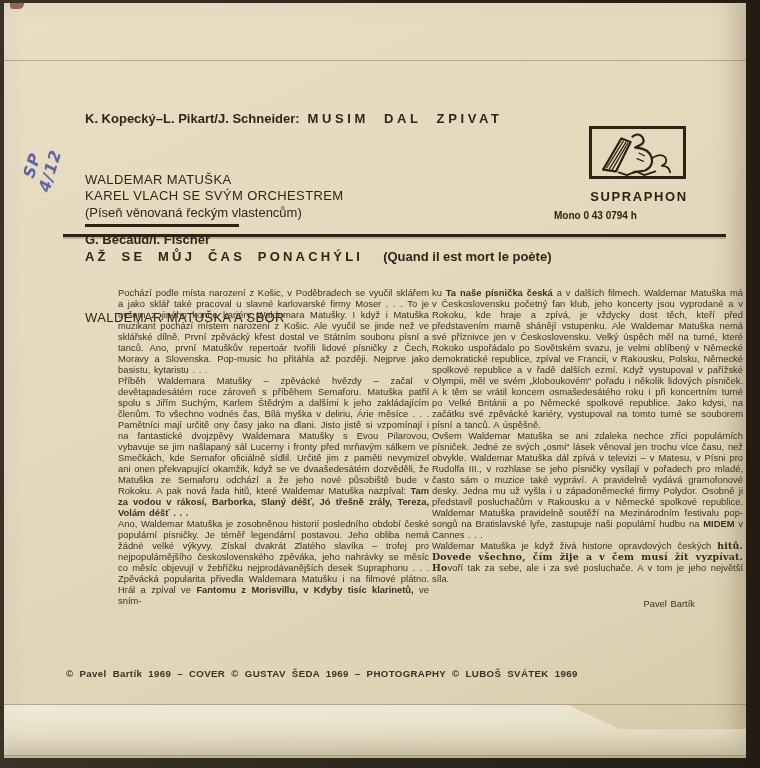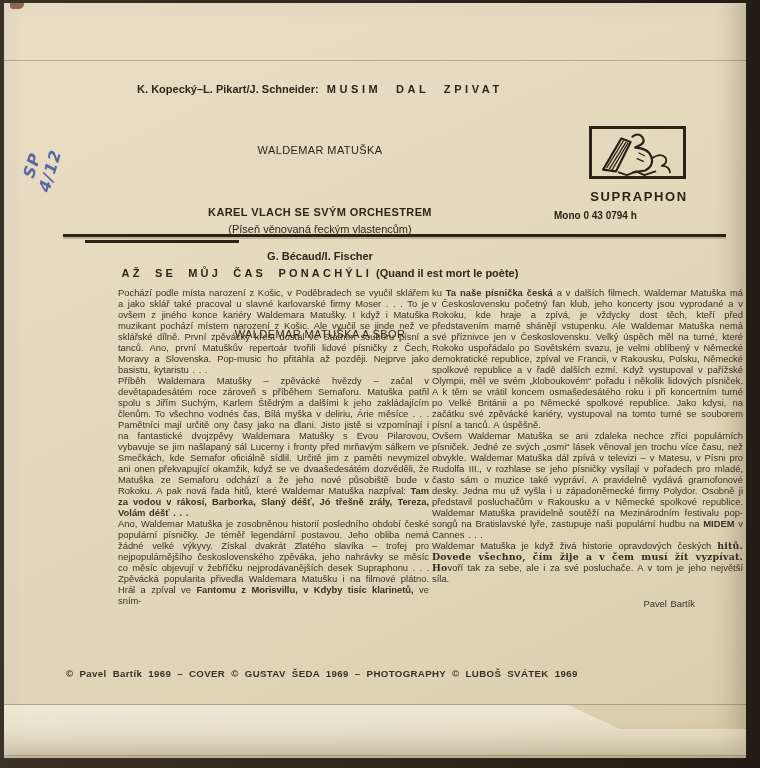--- a/index.html
+++ b/index.html
@@ -16,28 +16,28 @@
   .crease-bottom{top:752px;background:rgba(105,88,56,.3);}
   .flap{position:absolute;left:0;top:702px;width:100%;height:50px;
     background:linear-gradient(180deg,rgba(253,249,240,.55),rgba(250,244,231,.18));
     clip-path:polygon(0 0,76% 0,83% 48%,100% 48%,100% 100%,0 100%);}
   .corner-mark{position:absolute;left:6px;top:-3px;width:14px;height:9px;background:#7a4a36;
     border-radius:0 0 5px 3px;opacity:.8;}
   .handwritten{position:absolute;left:2px;top:146px;width:70px;text-align:center;
     transform:rotate(-73deg);font-family:"DejaVu Sans",sans-serif;font-style:italic;
     font-size:16px;font-weight:700;letter-spacing:1px;color:#42519f;opacity:.85;}
   
-  .header{position:absolute;left:81px;top:78px;width:470px;font-size:11px;line-height:16.6px;
-    color:#2e261a;white-space:nowrap;text-align:center;}
+  .header{position:absolute;left:81px;top:108px;width:470px;font-size:13px;line-height:16.6px;
+    color:#2e261a;white-space:nowrap;}
   .credits{font-weight:700;}
   .title-spaced{font-weight:700;letter-spacing:3.6px;word-spacing:8px;margin-left:8px;}
   .title-spaced2{font-weight:700;letter-spacing:3.2px;word-spacing:6px;}
-  .subtitle-bold{font-weight:700;margin-left:4px;}
+  .subtitle-bold{font-weight:700;margin-left:20px;}
   .artist{font-weight:400;letter-spacing:.4px;margin-top:44px;}
-  .orch{font-weight:700;letter-spacing:.4px;margin-top:46px;}
+  .orch{font-weight:400;letter-spacing:.4px;}
   .note{font-weight:400;}
   .rule-short{width:154px;height:3px;background:#2c2315;margin:3px 0 5px 0;}
   
   .logo-box{position:absolute;left:585px;top:123px;width:97px;height:53px;
     border:3px solid #2c2315;box-sizing:border-box;}
   .logo-box svg{display:block;margin:2px auto 0;}
   .logo-name{position:absolute;left:581px;top:186px;width:108px;text-align:center;
     font-size:13px;font-weight:700;letter-spacing:1.6px;color:#2c2315;}
   .catalog{position:absolute;left:550px;top:207px;width:140px;
     font-size:10px;font-weight:700;color:#2c2315;}

